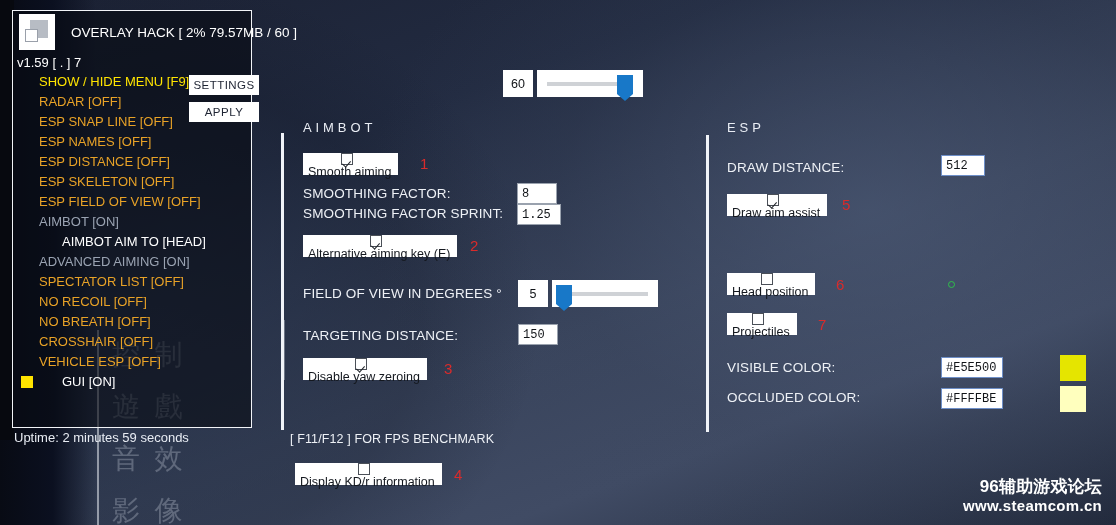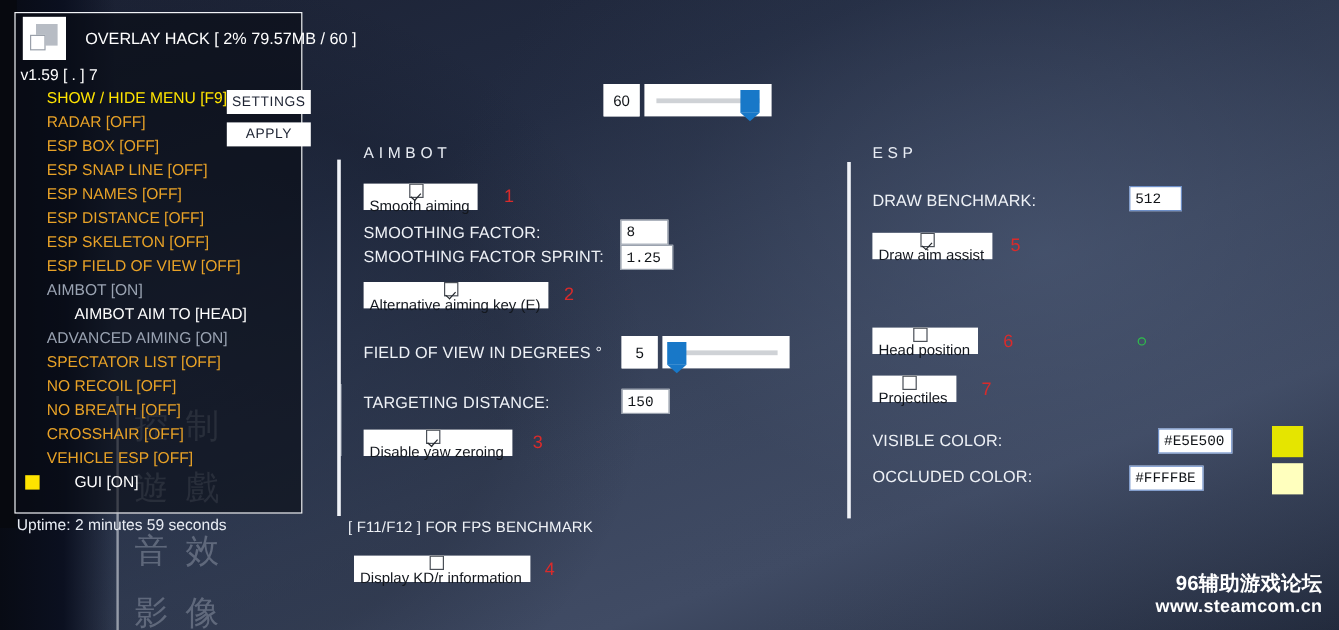--- a/index.html
+++ b/index.html
@@ -110,21 +110,20 @@
         <div class="sq-back"></div>
           <div class="sq-front"></div>
       </div>
       <div class="title">OVERLAY HACK  [ 2% 79.57MB / 60 ]</div>
     </div>
     <div class="version">v1.59  [ . ] 7</div>
 
     <div class="menu">
       <div class="mrow m-yellow">SHOW / HIDE MENU [F9]</div>
       <div class="mrow m-orange">RADAR [OFF]</div>
-      <div class="mrow m-orange">ESP BOX [OFF]</div>
       <div class="mrow m-orange">ESP SNAP LINE [OFF]</div>
       <div class="mrow m-orange">ESP NAMES [OFF]</div>
       <div class="mrow m-orange">ESP DISTANCE [OFF]</div>
       <div class="mrow m-orange">ESP SKELETON [OFF]</div>
       <div class="mrow m-orange">ESP FIELD OF VIEW [OFF]</div>
       <div class="mrow m-grey">AIMBOT [ON]</div>
       <div class="mrow m-white">AIMBOT AIM TO [HEAD]</div>
       <div class="mrow m-grey">ADVANCED AIMING [ON]</div>
       <div class="mrow m-orange">SPECTATOR LIST [OFF]</div>
       <div class="mrow m-orange">NO RECOIL [OFF]</div>
@@ -190,21 +189,21 @@
   <div class="lbl" style="left:290px;top:432px;font-size:12.5px;">[ F11/F12 ] FOR FPS BENCHMARK</div>
 
   <div class="chk" style="left:295px;top:463px;">
     <span class="box"></span>
     <span>Display KD/r information</span>
   </div>
   <div class="num" style="left:454px;top:466px;">4</div>
 
   <div class="section-title" style="left:727px;top:120px;">ESP</div>
 
-  <div class="lbl" style="left:727px;top:160px;">DRAW BENCHMARK:</div>
+  <div class="lbl" style="left:727px;top:160px;">DRAW DISTANCE:</div>
   <div class="tbox focus" style="left:941px;top:155px;width:44px;height:21px;">512</div>
 
   <div class="chk on" style="left:727px;top:194px;">
     <span class="box"></span>
     <span>Draw aim assist</span>
   </div>
   <div class="num" style="left:842px;top:196px;">5</div>
 
   <div class="chk" style="left:727px;top:273px;">
     <span class="box"></span>
@@ -213,21 +212,21 @@
   <div class="num" style="left:836px;top:276px;">6</div>
   <div class="greendot" style="left:948px;top:281px;"></div>
 
   <div class="chk" style="left:727px;top:313px;">
     <span class="box"></span>
     <span>Projectiles</span>
   </div>
   <div class="num" style="left:818px;top:316px;">7</div>
 
   <div class="lbl" style="left:727px;top:360px;">VISIBLE COLOR:</div>
-  <div class="tbox focus" style="left:941px;top:357px;width:62px;height:21px;margin-left:24px;">#E5E500</div>
+  <div class="tbox focus" style="left:941px;top:357px;width:62px;height:21px;">#E5E500</div>
   <div class="swatch" id="sw-visible" style="left: 1060px; top: 355px; background: rgb(229, 229, 0);"></div>
 
   <div class="lbl" style="left:727px;top:390px;">OCCLUDED COLOR:</div>
   <div class="tbox focus" style="left:941px;top:388px;width:62px;height:21px;">#FFFFBE</div>
   <div class="swatch" id="sw-occluded" style="left: 1060px; top: 386px; background: rgb(255, 255, 190);"></div>
 
   <div class="wm" id="wm1">96辅助游戏论坛</div>
   <div class="wm" id="wm2">www.steamcom.cn</div>
 
 </div>

